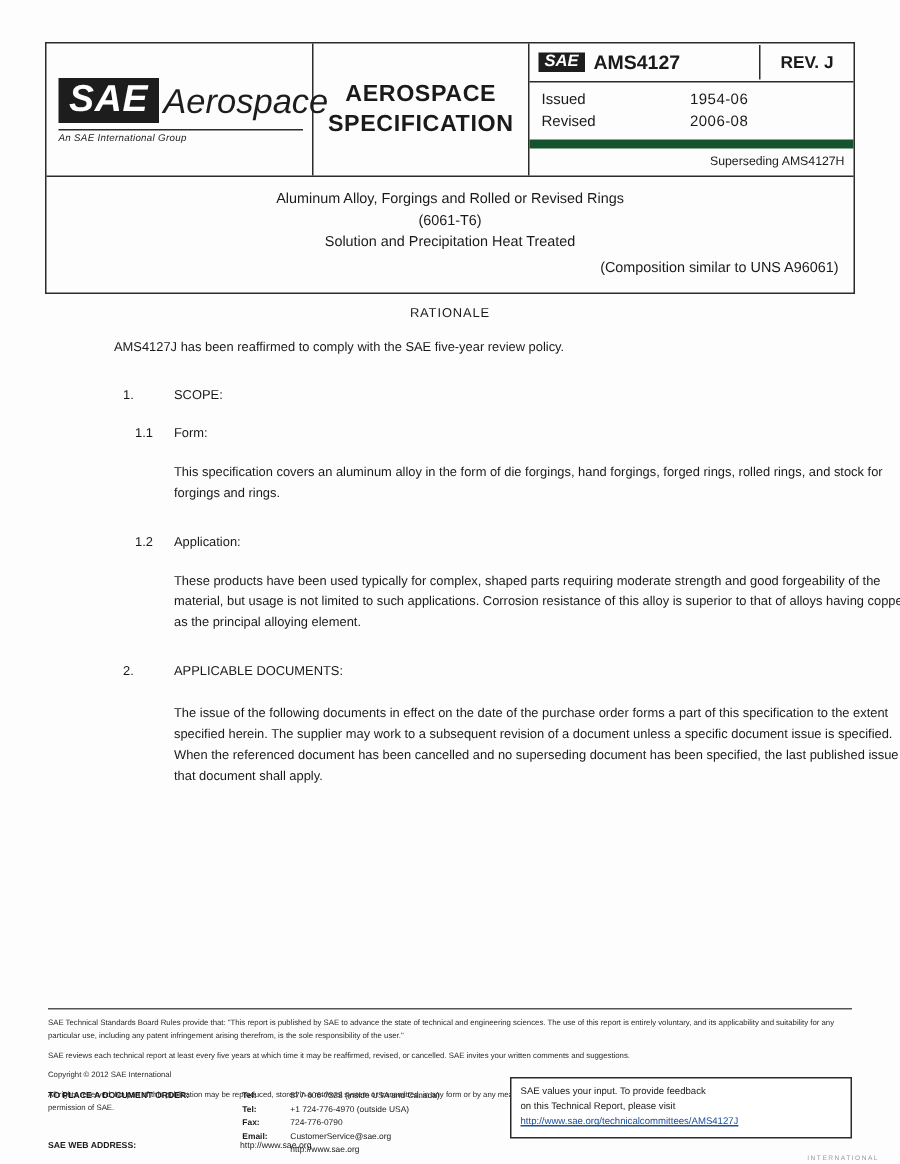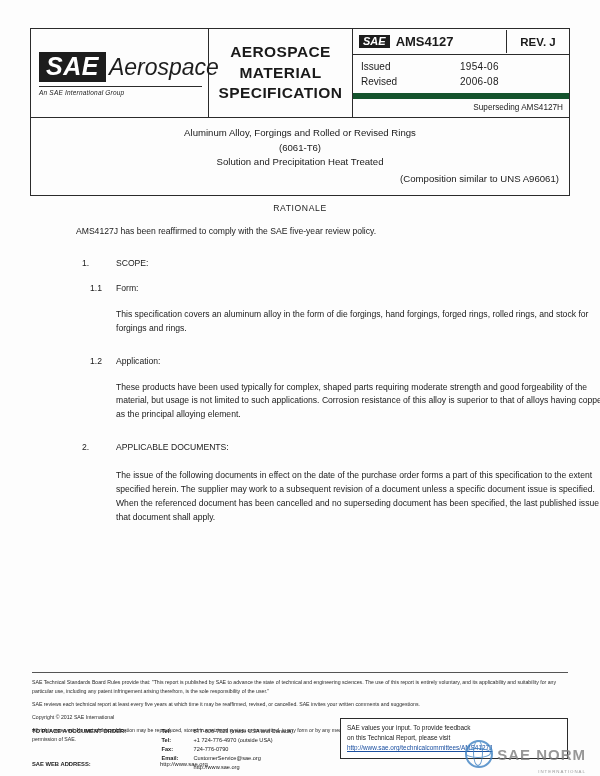--- a/index.html
+++ b/index.html
@@ -317,21 +317,20 @@
       <div class="logo-cell">
         <div class="logo-line">
           <span class="sae-badge">SAE</span>
           <span class="aero-word">Aerospace</span>
         </div>
         <div class="logo-sub">An SAE International Group</div>
       </div>
 
       <div class="title-cell">
         <div>AEROSPACE</div>
-        <div>MATERIAL</div>
         <div>SPECIFICATION</div>
       </div>
 
       <div class="idcol">
         <div class="id-row">
           <div class="id-doc">
             <span class="sae-badge-sm">SAE</span>
             <span class="doc-num">AMS4127</span>
           </div>
           <div class="rev-cell">REV. J</div>
@@ -434,19 +433,15 @@
 
   <div class="web-block">SAE WEB ADDRESS:</div>
   <div class="web-url">http://www.sae.org</div>
 
   <div class="feedback">
     <div>SAE values your input. To provide feedback</div>
     <div>on this Technical Report, please visit</div>
     <a href="#">http://www.sae.org/technicalcommittees/AMS4127J</a>
   </div>
 
-  <div class="watermark">
-    <span class="wm-globe"></span>
-    <span class="wm-text">SAE NORM</span>
-  </div>
   <div class="wm-sub">INTERNATIONAL</div>
 
 </div>
 
 </body></html>

